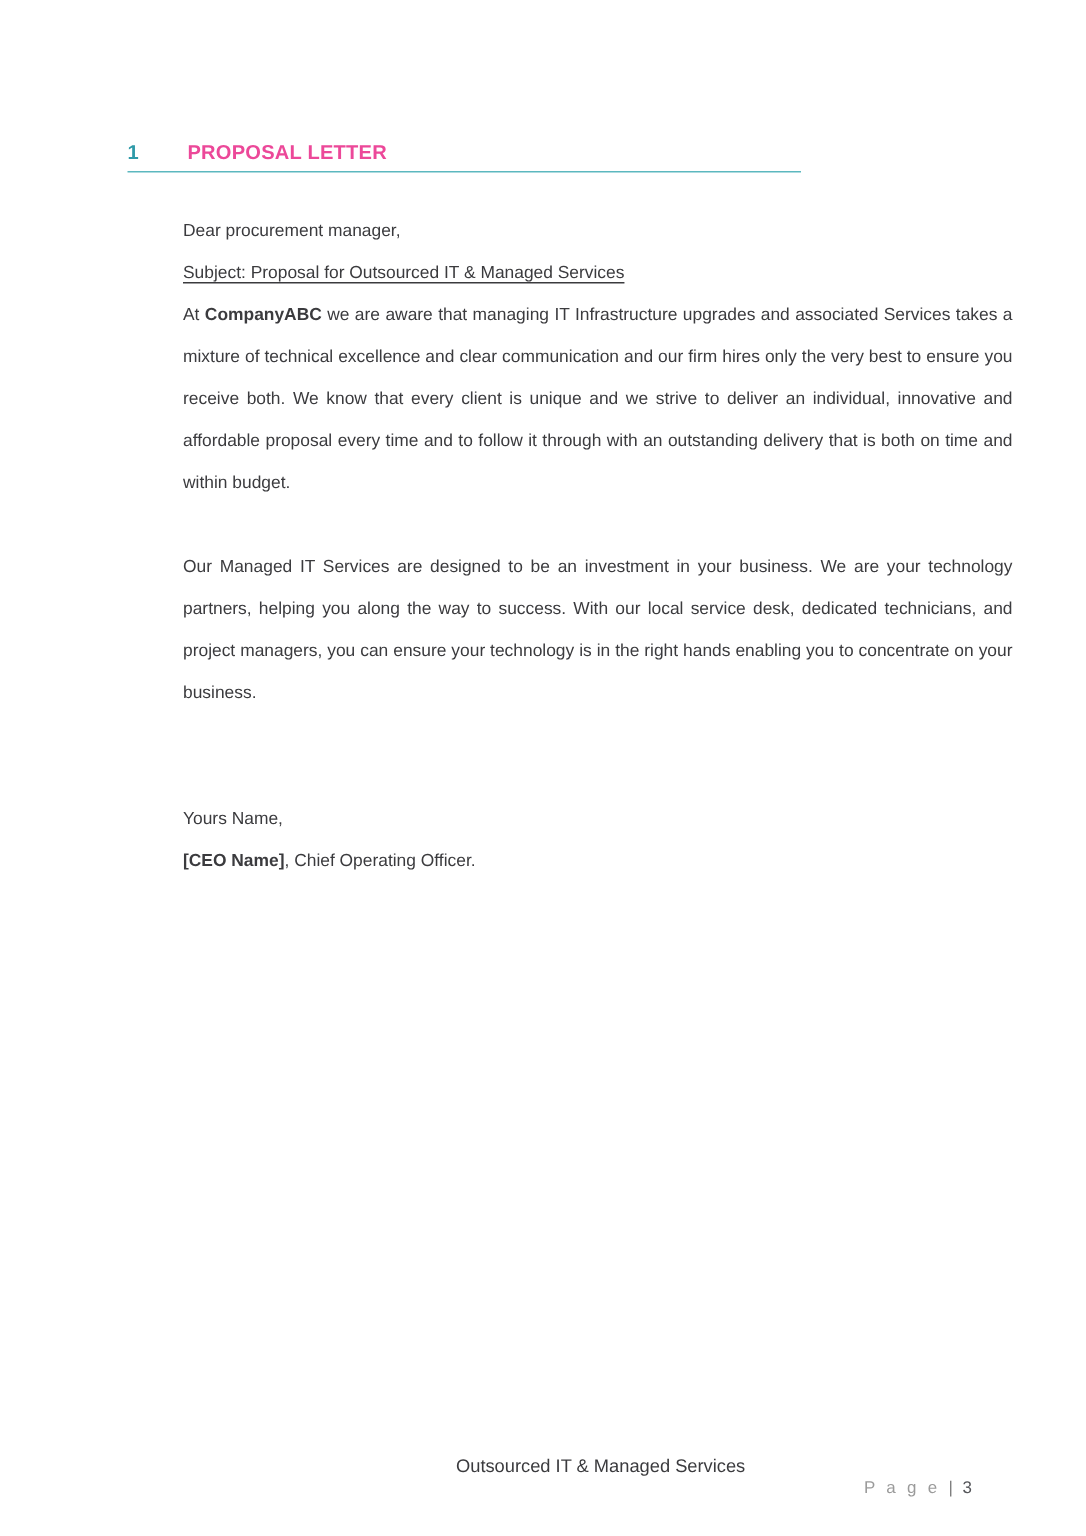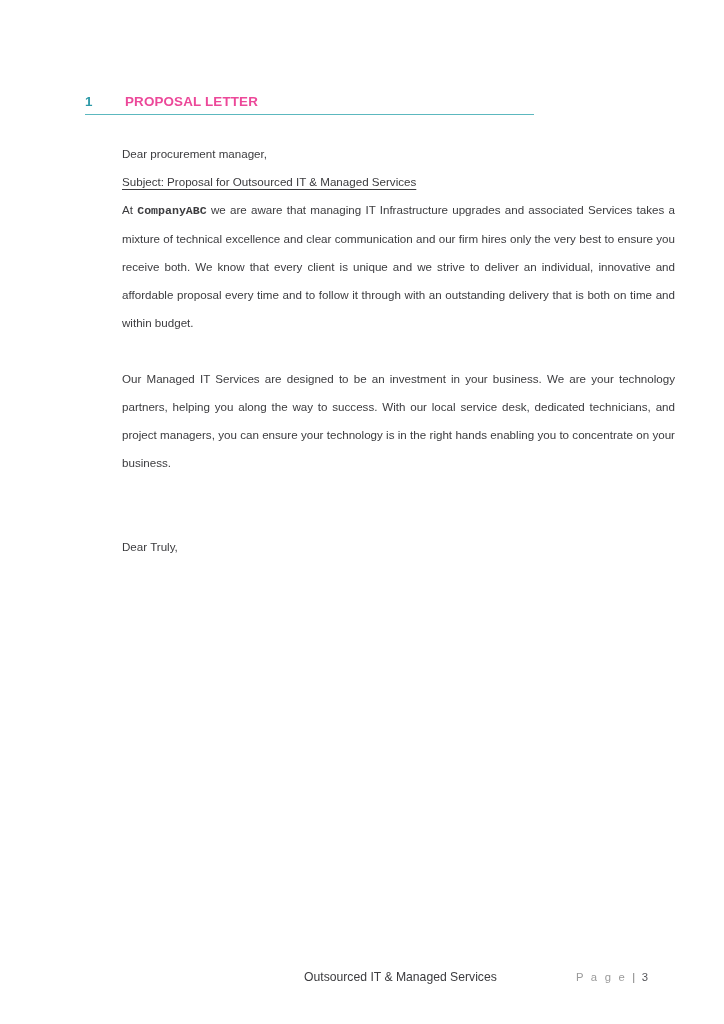--- a/index.html
+++ b/index.html
@@ -69,42 +69,42 @@
   .spacer-line { height: 28px; }
 
   .salutation { margin-bottom: 2px; }
 
   .subject {
     text-decoration: underline;
     text-underline-offset: 3px;
     text-align: center;
   }
 
-  b, strong { font-weight: bold; font-family: Liberation Mono, monospace; }
+  b, strong { font-weight: bold; }
 
   
   .footer {
     position: absolute;
     left: 0;
     top: 968px;
     width: 724px;
     height: 30px;
   }
   .footer-title {
     position: absolute;
     left: 304px;
     top: 2px;
     color: #3b3b3e;
     font-size: 12.2px;
     white-space: nowrap;
   }
   .footer-page {
     position: absolute;
     left: 576px;
-    top: 3px;
+    top: 18px;
     font-size: 11.3px;
     white-space: nowrap;
   }
   .footer-page .pg-word {
     color: #9a9a9a;
     letter-spacing: 2.2px;
   }
   .footer-page .pg-sep {
     color: #7d7d7d;
     letter-spacing: 1.6px;
@@ -135,22 +135,23 @@
     <div class="spacer-line"></div>
 
     <p class="para">Our Managed IT Services are designed to be an investment in your business. We are your technology partners, helping you along the way to success. With our local service desk, dedicated technicians, and project managers, you can ensure your technology is in the right hands enabling you to concentrate on your business.</p>
 
     <div class="spacer-line"></div>
 
 
     <div class="spacer-line"></div>
 
 
-    <p class="para left">Dear Truly,</p>
+    <p class="para left">Yours Name,</p>
 
+    <p class="para left"><b>[CEO Name]</b><span>, Chief Operating Officer.</span></p>
 
   </div>
 
   <div class="footer">
     <div class="footer-title">Outsourced IT &amp; Managed Services</div>
     <div class="footer-page"><span class="pg-word">P a g e </span><span class="pg-sep">| </span><span class="pg-num">3</span></div>
   </div>
 
 </div>
 

